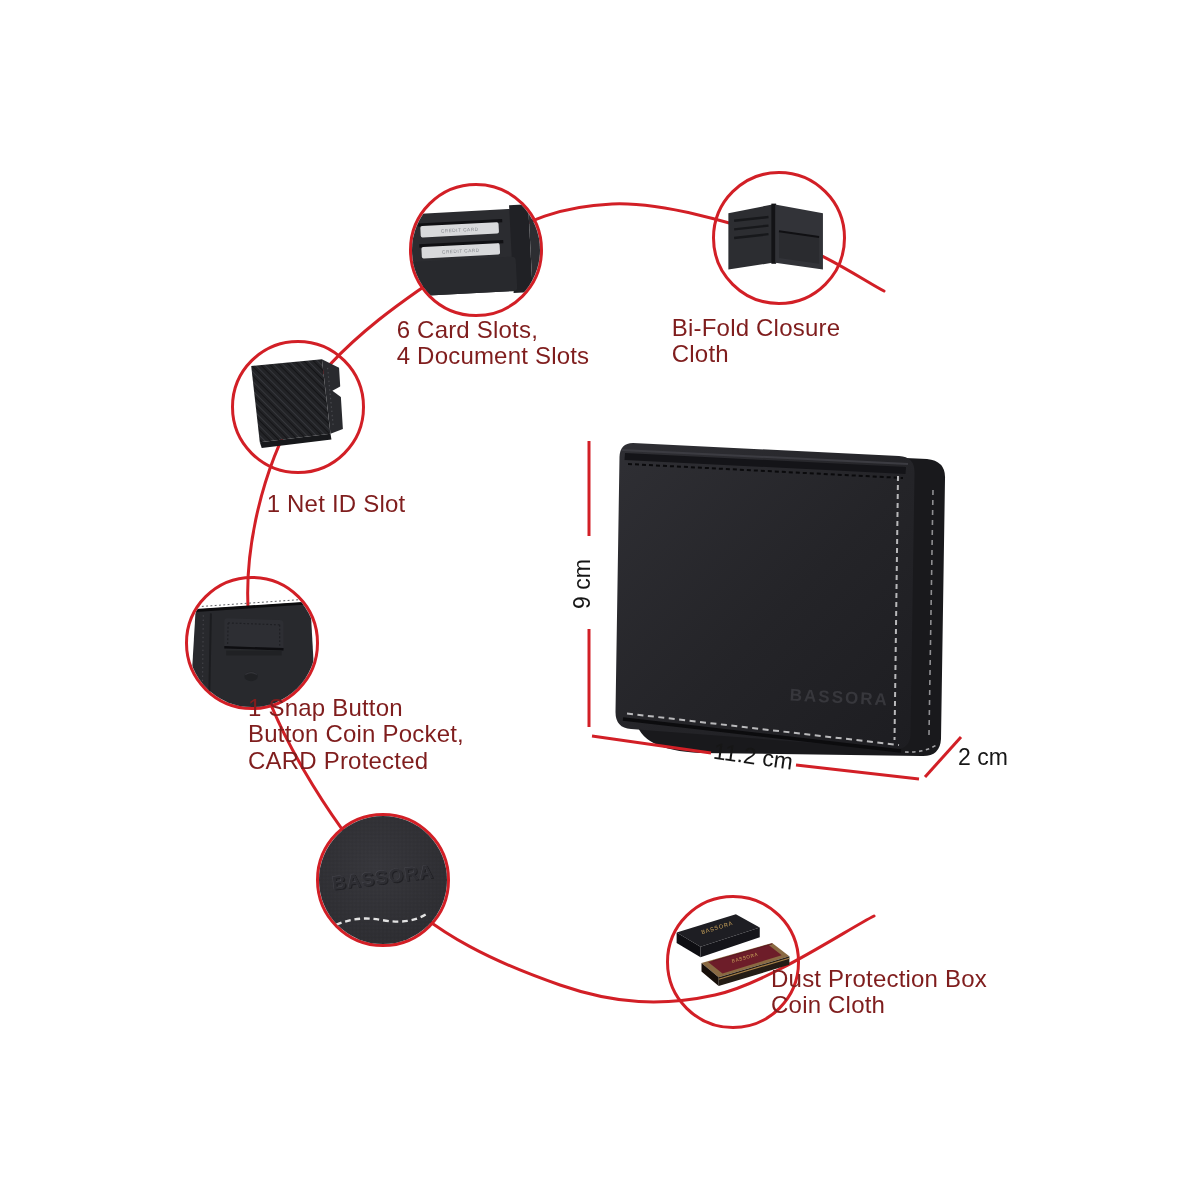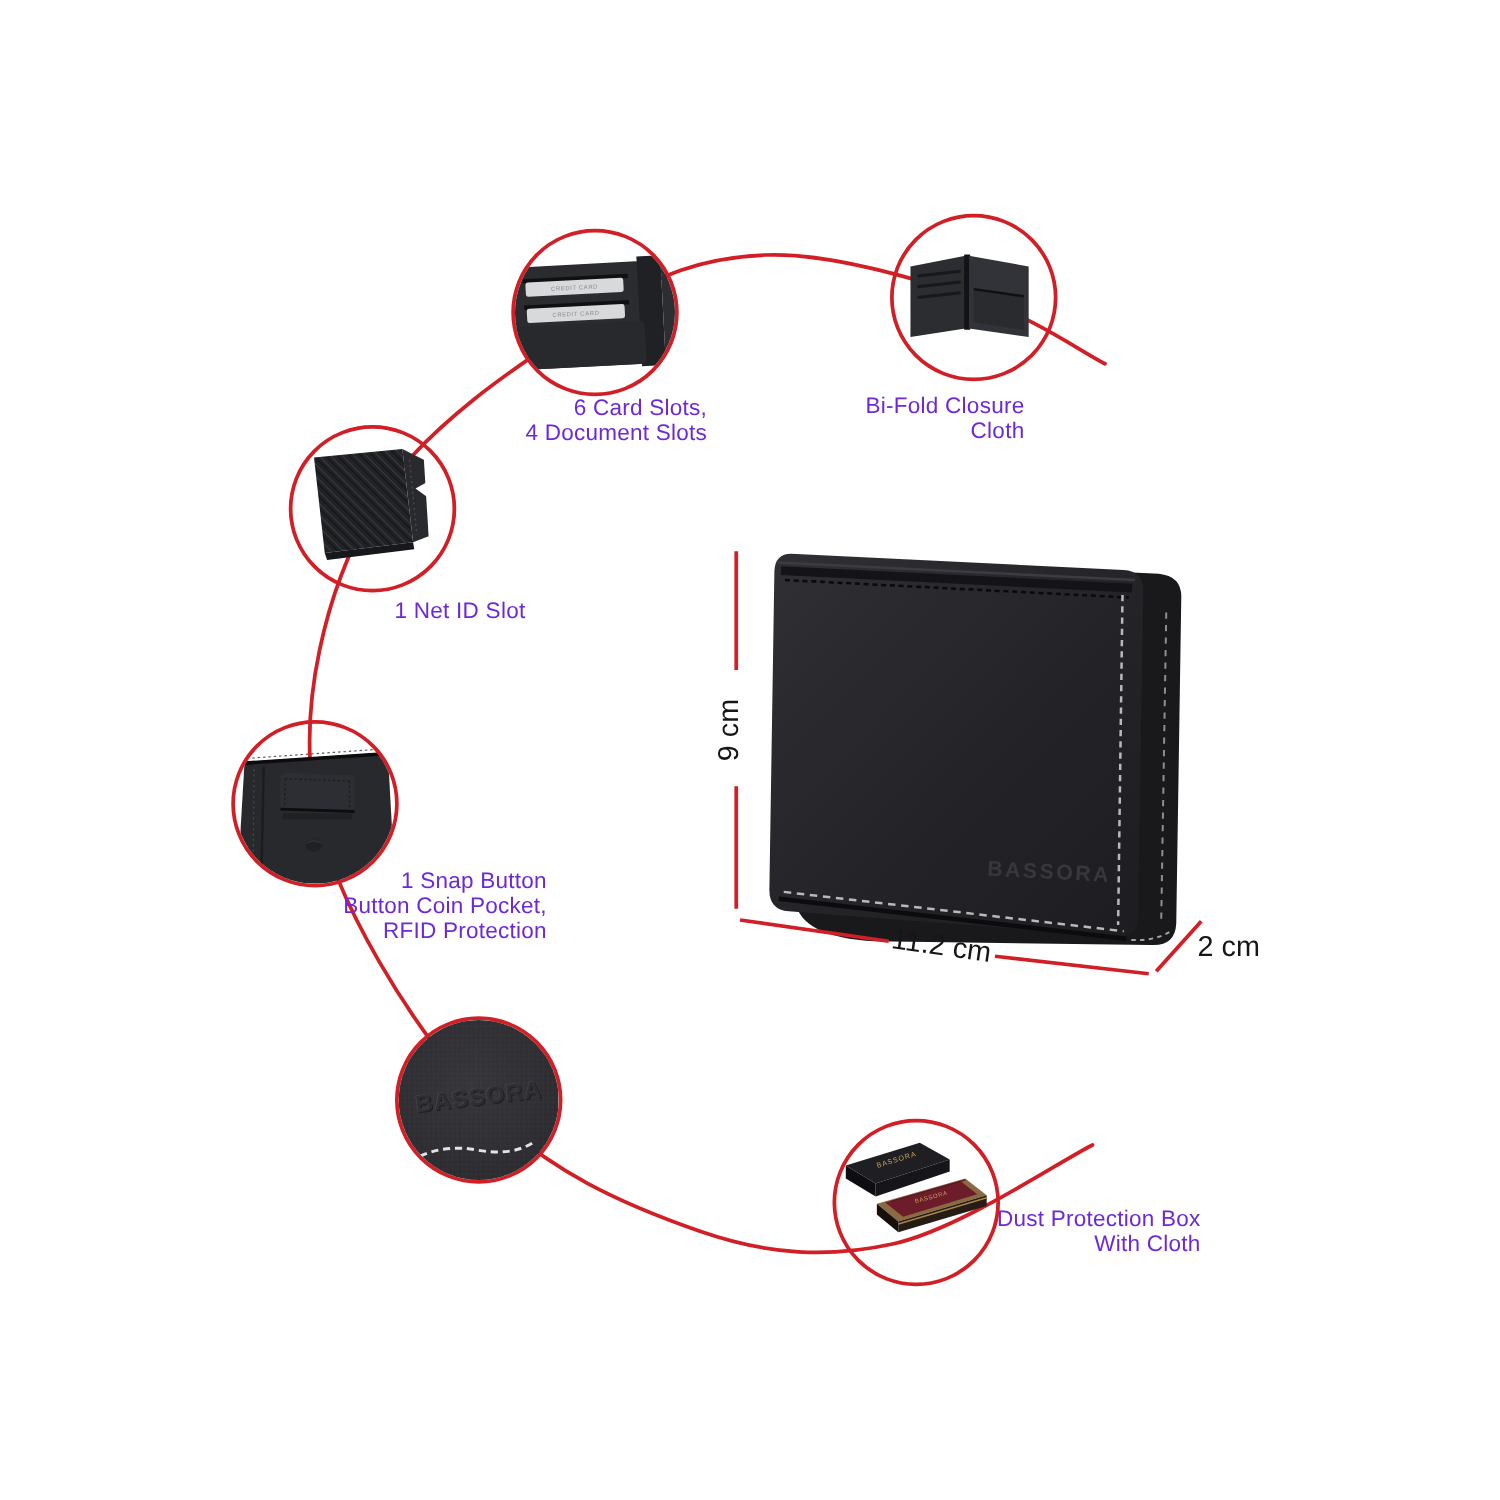--- a/index.html
+++ b/index.html
@@ -9,22 +9,22 @@
   }
   .overlay { position:absolute; left:0; top:0; }
   .callout-circle {
     position:absolute; width:134px; height:134px; box-sizing:border-box;
     border:3px solid #d21f26; border-radius:50%; overflow:hidden;
     background:transparent;
   }
   .callout-circle svg { display:block; width:100%; height:100%; }
   .label {
     position:absolute; transform:translateX(-50%);
-    text-align:right; color:#6d28d9;
-    font-size:18px; line-height:1.1; letter-spacing:0.2px; white-space:nowrap;
+    text-align:left; color:#7f1d1d;
+    font-size:24px; line-height:1.1; letter-spacing:0.2px; white-space:nowrap;
   }
   svg text { font-family:"Liberation Sans", sans-serif; }
   .dim-text { font-size:23px; fill:#161616; }
 </style>
 </head>
 <body>
 
 <div class="stage">
 
   <svg class="overlay" width="1200" height="1200" viewBox="0 0 1200 1200">
@@ -182,29 +182,29 @@
   <div class="label" style="left:493px; top:317px;">
     <div>6 Card Slots,</div>
     <div>4 Document Slots</div>
   </div>
 
   <div class="label" style="left:756px; top:315px;">
     <div>Bi-Fold Closure</div>
     <div>Cloth</div>
   </div>
 
-  <div class="label" style="left:336px; top:479px;margin-left:32px;">
+  <div class="label" style="left:336px; top:491px;">
     <div>1 Net ID Slot</div>
   </div>
 
   <div class="label" style="left:356px; top:695px;">
     <div>1 Snap Button</div>
     <div>Button Coin Pocket,</div>
-    <div>RFID Protection</div>
+    <div>CARD Protected</div>
   </div>
 
 
   <div class="label" style="left:879px; top:966px;">
     <div>Dust Protection Box</div>
-    <div>With Cloth</div>
+    <div>Coin Cloth</div>
   </div>
 
 </div>
 
 </body></html>

